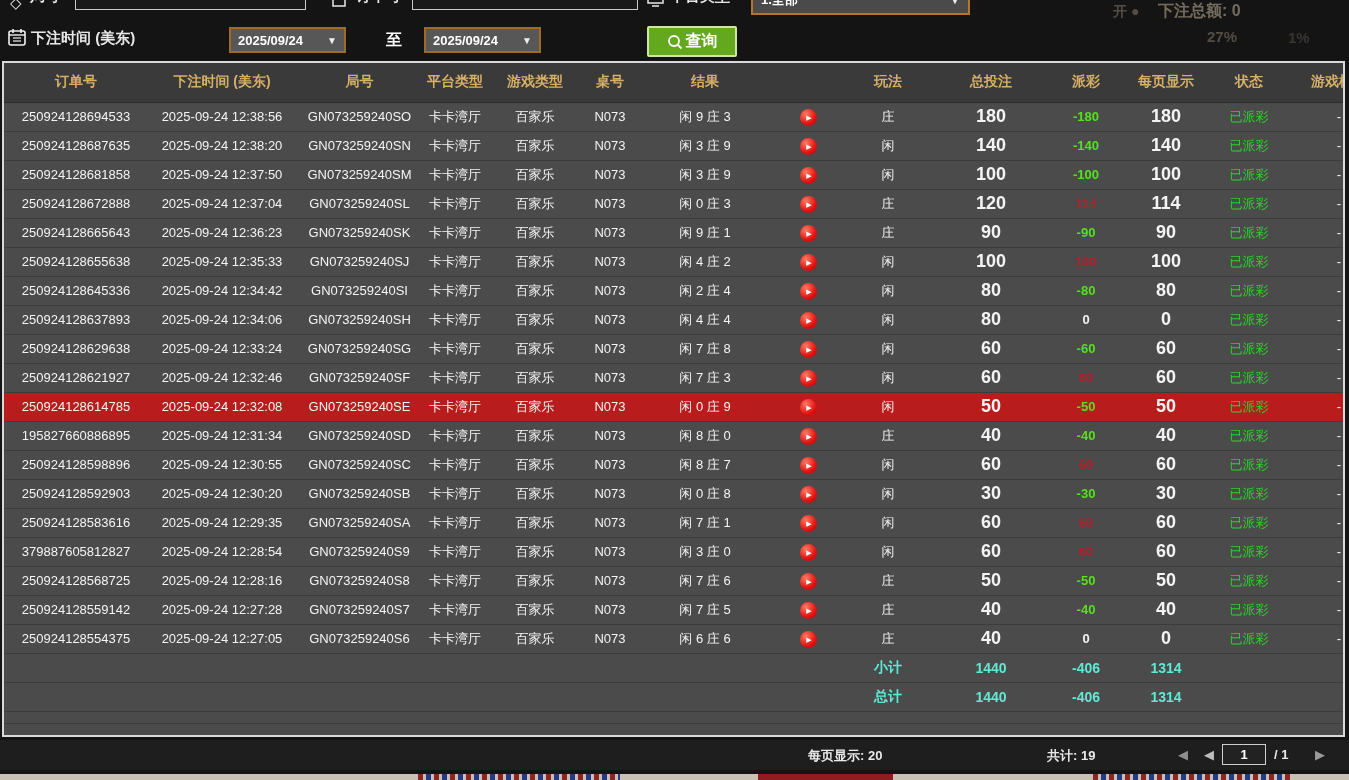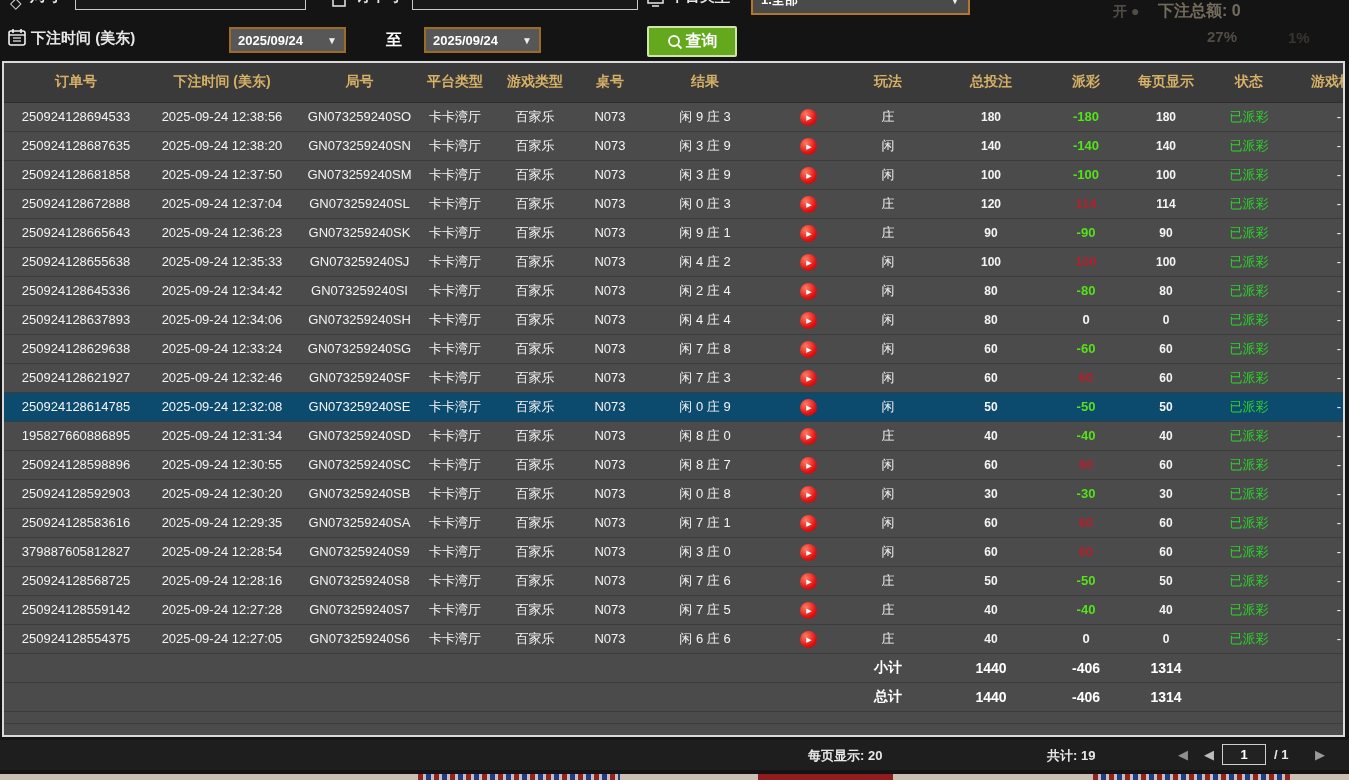--- a/index.html
+++ b/index.html
@@ -27,27 +27,27 @@
 
   
   .table-wrap { position:absolute; left:2px; top:61px; width:1343px; height:676px;
     border:2px solid #d9d9d9; background:#4b4b4b; overflow:hidden; }
   table { width:1385px; table-layout:fixed; border-collapse:collapse; }
   th { height:39px; background:#3a3a3a; color:#d6b067; font-size:14px; font-weight:bold;
     text-align:center; border-bottom:1px solid #2d2d2d; white-space:nowrap; }
   td { height:29px; border-bottom:1px solid #3c3c3c; text-align:center; color:#f4f4f4;
     font-size:13px; white-space:nowrap; overflow:hidden; }
   tr.row { background:#4b4b4b; }
-  tr.row.hl td { background:#0c4a6e; }
-  td.num { font-weight:bold; font-size:12px; }
+  tr.row.hl td { background:#b91c1c; }
+  td.num { font-weight:bold; font-size:18px; }
   td.pay-neg { color:#55e11c; font-weight:bold; }
   td.pay-pos { color:#b0212d; font-weight:bold; }
   td.pay-zero { color:#f4f4f4; font-weight:bold; }
   td.status { color:#2dd12d; }
-  tr.totals td { color:#ffffff; font-weight:bold; font-size:14px; background:#4b4b4b; }
+  tr.totals td { color:#5eead4; font-weight:bold; font-size:14px; background:#4b4b4b; }
   tr.filler td { height:12px; }
   .play-icon { display:inline-flex; width:17px; height:17px; border-radius:50%;
     background:radial-gradient(circle at 35% 30%, #ff7a62, #e21212 60%, #b40000);
     color:#fff; font-size:7px; align-items:center; justify-content:center;
     cursor:pointer; line-height:1; padding-left:2px; }
 
   
   .pagebar { position:absolute; left:0; top:740px; width:1349px; height:30px; background:#1e1e1e; }
   .pb-text { position:absolute; top:7px; color:#e9e9e9; font-size:13px; font-weight:bold; white-space:nowrap; }
   .pb-arrow { position:absolute; top:7px; font-size:13px; cursor:pointer; }

